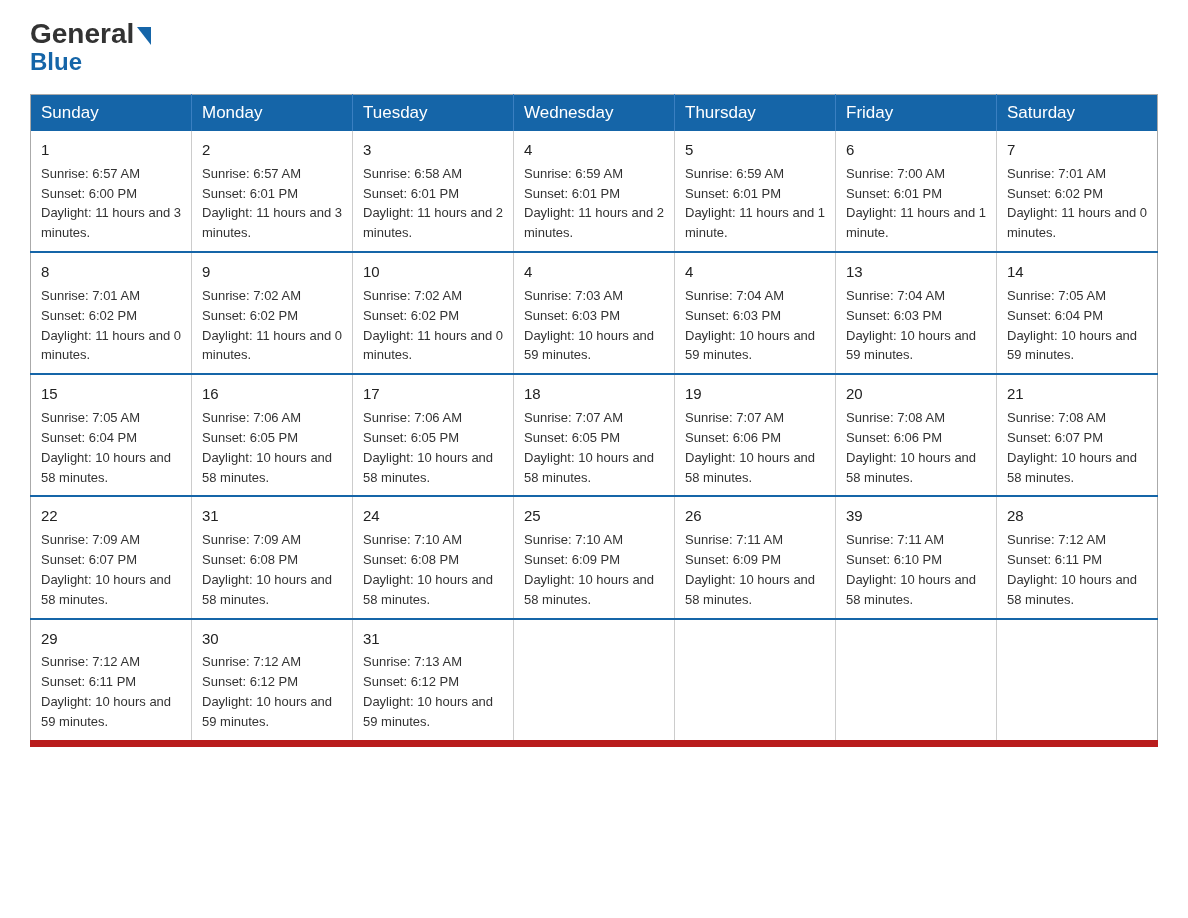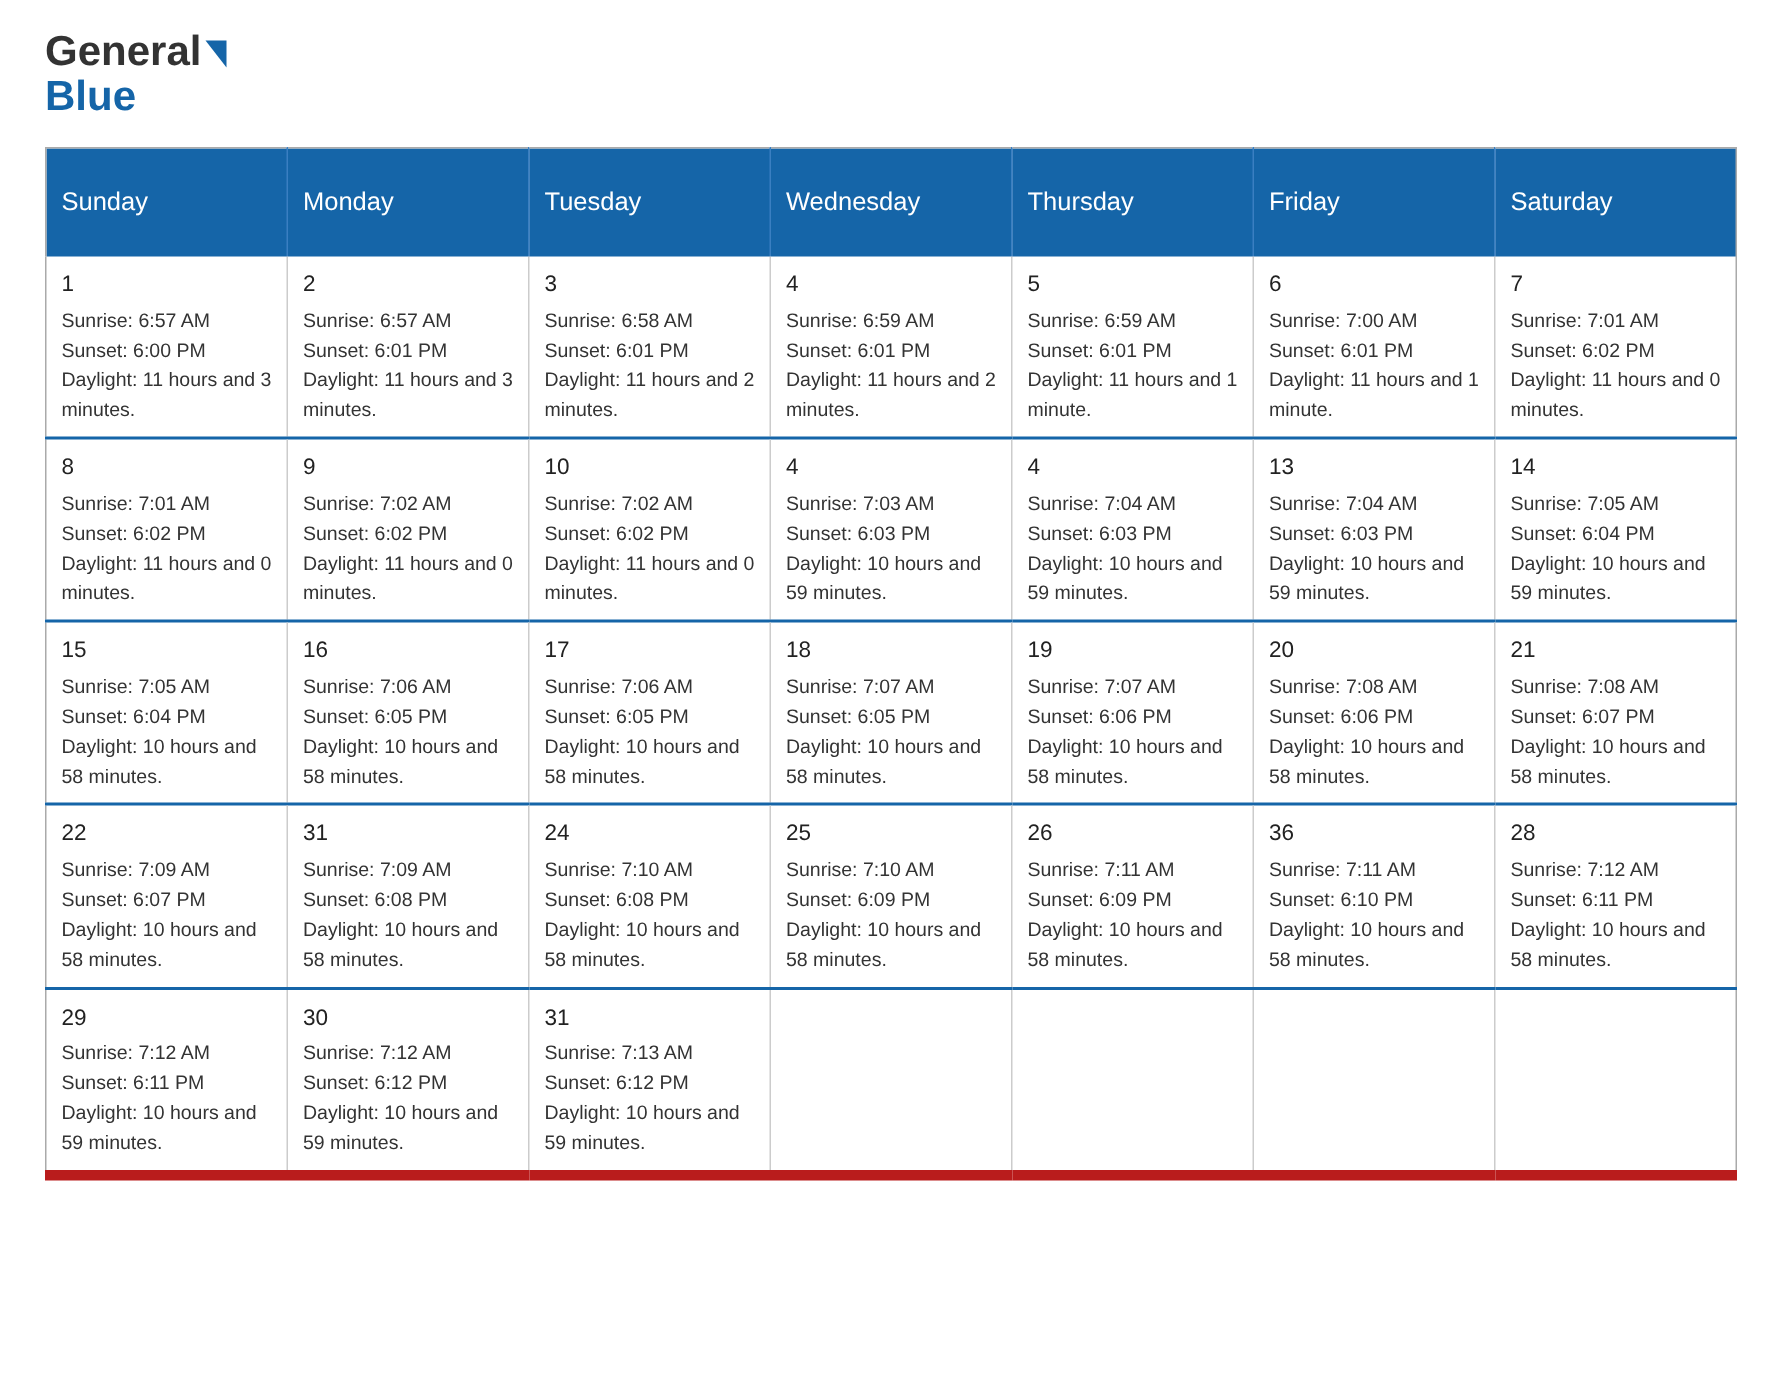--- a/index.html
+++ b/index.html
@@ -32,21 +32,21 @@
       width: 0;
       height: 0;
       border-left: 14px solid transparent;
       border-right: 0px solid transparent;
       border-top: 18px solid #1565a8;
       margin-left: 3px;
       margin-top: 4px;
     }
     .logo-blue {
       color: #1565a8;
-      font-size: 28px;
+      font-size: 24px;
       font-weight: bold;
     }
     .title-section {
       text-align: right;
     }
     .month-title {
       font-size: 52px;
       font-weight: bold;
       color: #222;
       line-height: 1.1;
@@ -59,21 +59,21 @@
     table {
       width: 100%;
       border-collapse: collapse;
       border: 1px solid #aaa;
     }
     thead th {
       background-color: #1565a8;
       color: #fff;
       font-size: 17px;
       font-weight: normal;
-      padding: 26px 10px;
+      padding: 8px 10px;
       text-align: left;
       border-right: 1px solid #3a7fc1;
     }
     thead th:last-child {
       border-right: none;
     }
     tbody td {
       vertical-align: top;
       padding: 8px 10px;
       font-size: 13.5px;
@@ -156,21 +156,21 @@
         <td><span class="day-num">19</span><span class="day-info">Sunrise: 7:07 AM</span><br><span class="day-info">Sunset: 6:06 PM</span><br><span class="day-info">Daylight: 10 hours and 58 minutes.</span></td>
         <td><span class="day-num">20</span><span class="day-info">Sunrise: 7:08 AM</span><br><span class="day-info">Sunset: 6:06 PM</span><br><span class="day-info">Daylight: 10 hours and 58 minutes.</span></td>
         <td><span class="day-num">21</span><span class="day-info">Sunrise: 7:08 AM</span><br><span class="day-info">Sunset: 6:07 PM</span><br><span class="day-info">Daylight: 10 hours and 58 minutes.</span></td>
       </tr>
       <tr>
         <td><span class="day-num">22</span><span class="day-info">Sunrise: 7:09 AM</span><br><span class="day-info">Sunset: 6:07 PM</span><br><span class="day-info">Daylight: 10 hours and 58 minutes.</span></td>
         <td><span class="day-num">31</span><span class="day-info">Sunrise: 7:09 AM</span><br><span class="day-info">Sunset: 6:08 PM</span><br><span class="day-info">Daylight: 10 hours and 58 minutes.</span></td>
         <td><span class="day-num">24</span><span class="day-info">Sunrise: 7:10 AM</span><br><span class="day-info">Sunset: 6:08 PM</span><br><span class="day-info">Daylight: 10 hours and 58 minutes.</span></td>
         <td><span class="day-num">25</span><span class="day-info">Sunrise: 7:10 AM</span><br><span class="day-info">Sunset: 6:09 PM</span><br><span class="day-info">Daylight: 10 hours and 58 minutes.</span></td>
         <td><span class="day-num">26</span><span class="day-info">Sunrise: 7:11 AM</span><br><span class="day-info">Sunset: 6:09 PM</span><br><span class="day-info">Daylight: 10 hours and 58 minutes.</span></td>
-        <td><span class="day-num">36</span><span class="day-info">Sunrise: 7:11 AM</span><br><span class="day-info">Sunset: 6:10 PM</span><br><span class="day-info">Daylight: 10 hours and 58 minutes.</span></td>
+        <td><span class="day-num">39</span><span class="day-info">Sunrise: 7:11 AM</span><br><span class="day-info">Sunset: 6:10 PM</span><br><span class="day-info">Daylight: 10 hours and 58 minutes.</span></td>
         <td><span class="day-num">28</span><span class="day-info">Sunrise: 7:12 AM</span><br><span class="day-info">Sunset: 6:11 PM</span><br><span class="day-info">Daylight: 10 hours and 58 minutes.</span></td>
       </tr>
       <tr>
         <td><span class="day-num">29</span><span class="day-info">Sunrise: 7:12 AM</span><br><span class="day-info">Sunset: 6:11 PM</span><br><span class="day-info">Daylight: 10 hours and 59 minutes.</span></td>
         <td><span class="day-num">30</span><span class="day-info">Sunrise: 7:12 AM</span><br><span class="day-info">Sunset: 6:12 PM</span><br><span class="day-info">Daylight: 10 hours and 59 minutes.</span></td>
         <td><span class="day-num">31</span><span class="day-info">Sunrise: 7:13 AM</span><br><span class="day-info">Sunset: 6:12 PM</span><br><span class="day-info">Daylight: 10 hours and 59 minutes.</span></td>
         <td class="empty-cell"></td>
         <td class="empty-cell"></td>
         <td class="empty-cell"></td>
         <td class="empty-cell"></td>

